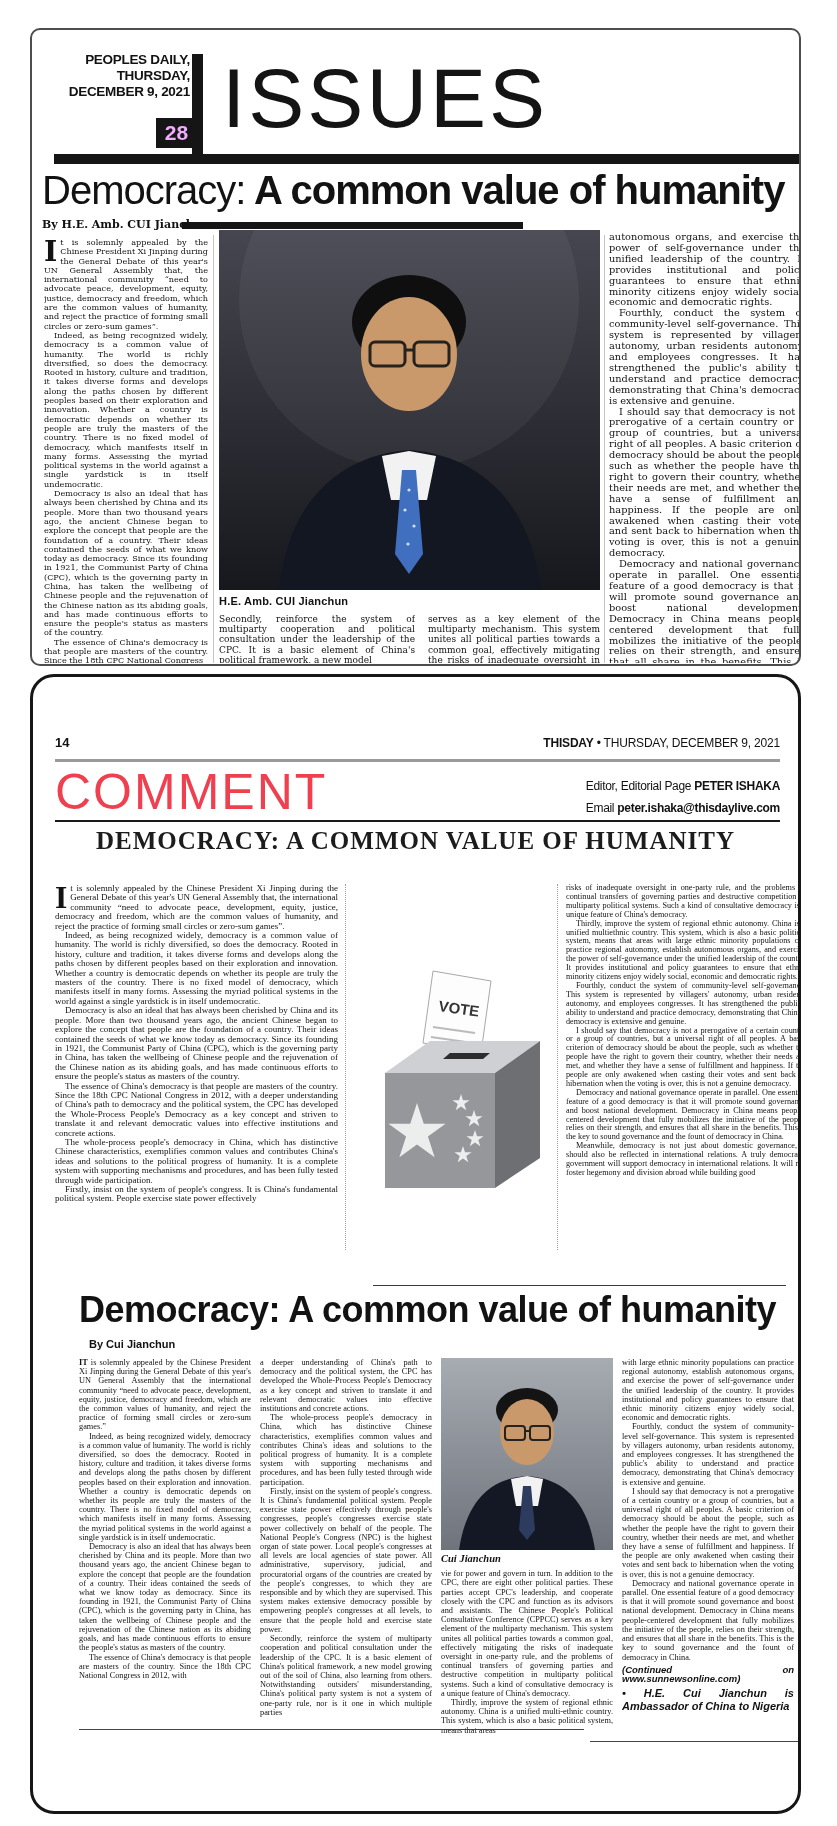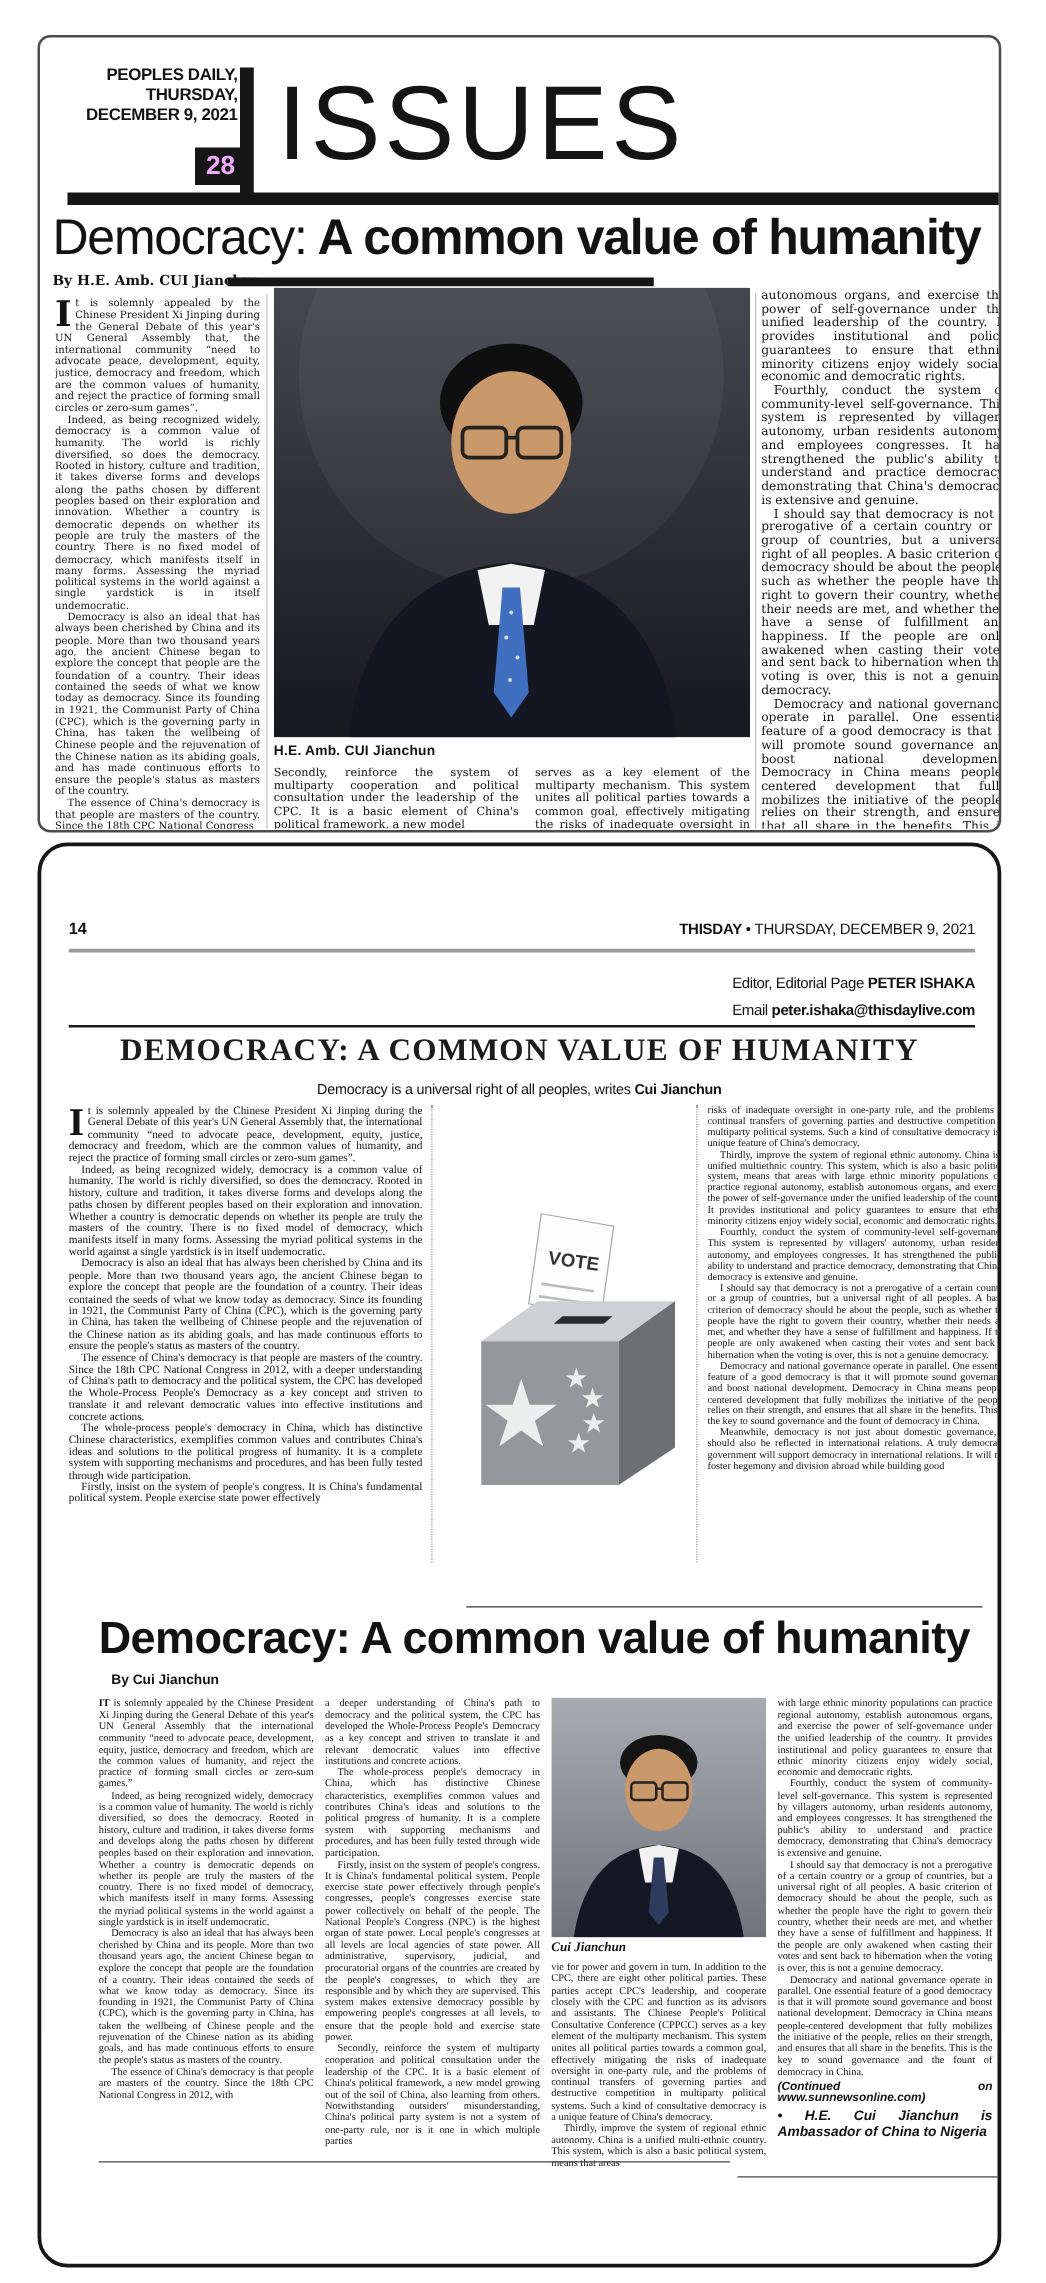--- a/index.html
+++ b/index.html
@@ -149,33 +149,31 @@
     </div>
 </div>
 
 <div class="panel" id="panel2">
   <div class="abs" id="p2-pagenum">14</div>
   <div class="abs" id="p2-dateline">
     <span class="bold">THISDAY</span>
     <span>• THURSDAY, DECEMBER 9, 2021</span>
   </div>
   <div class="abs" id="p2-grayrule"></div>
+  <div class="abs" id="p2-comment">COMMENT</div>
   <div class="abs" id="p2-editor">
     <div>
       <span>Editor, Editorial Page </span><span class="bold">PETER ISHAKA</span>
     </div>
     <div>
       <span>Email </span><span class="bold">peter.ishaka@thisdaylive.com</span>
     </div>
   </div>
   <div class="abs" id="p2-blackrule"></div>
   <div class="abs" id="p2-title">DEMOCRACY: A COMMON VALUE OF HUMANITY</div>
-  <div class="abs" id="p2-standfirst">
-    <span>Democracy is a universal right of all peoples, writes </span><span class="bold">Cui Jianchun</span>
-  </div>
 
   <div class="col serif2" id="p2-leftcol">
     <p class="lead dropcap">It is solemnly appealed by the Chinese President Xi Jinping during the General Debate of this year's UN General Assembly that, the international community “need to advocate peace, development, equity, justice, democracy and freedom, which are the common values of humanity, and reject the practice of forming small circles or zero-sum games”.</p>
     <div>
         <p>Indeed, as being recognized widely, democracy is a common value of humanity. The world is richly diversified, so does the democracy. Rooted in history, culture and tradition, it takes diverse forms and develops along the paths chosen by different peoples based on their exploration and innovation. Whether a country is democratic depends on whether its people are truly the masters of the country. There is no fixed model of democracy, which manifests itself in many forms. Assessing the myriad political systems in the world against a single yardstick is in itself undemocratic.</p>
         <p>Democracy is also an ideal that has always been cherished by China and its people. More than two thousand years ago, the ancient Chinese began to explore the concept that people are the foundation of a country. Their ideas contained the seeds of what we know today as democracy. Since its founding in 1921, the Communist Party of China (CPC), which is the governing party in China, has taken the wellbeing of Chinese people and the rejuvenation of the Chinese nation as its abiding goals, and has made continuous efforts to ensure the people's status as masters of the country.</p>
         <p>The essence of China's democracy is that people are masters of the country. Since the 18th CPC National Congress in 2012, with a deeper understanding of China's path to democracy and the political system, the CPC has developed the Whole-Process People's Democracy as a key concept and striven to translate it and relevant democratic values into effective institutions and concrete actions.</p>
         <p>The whole-process people's democracy in China, which has distinctive Chinese characteristics, exemplifies common values and contributes China's ideas and solutions to the political progress of humanity. It is a complete system with supporting mechanisms and procedures, and has been fully tested through wide participation.</p>
         <p>Firstly, insist on the system of people's congress. It is China's fundamental political system. People exercise state power effectively</p>
       </div>

